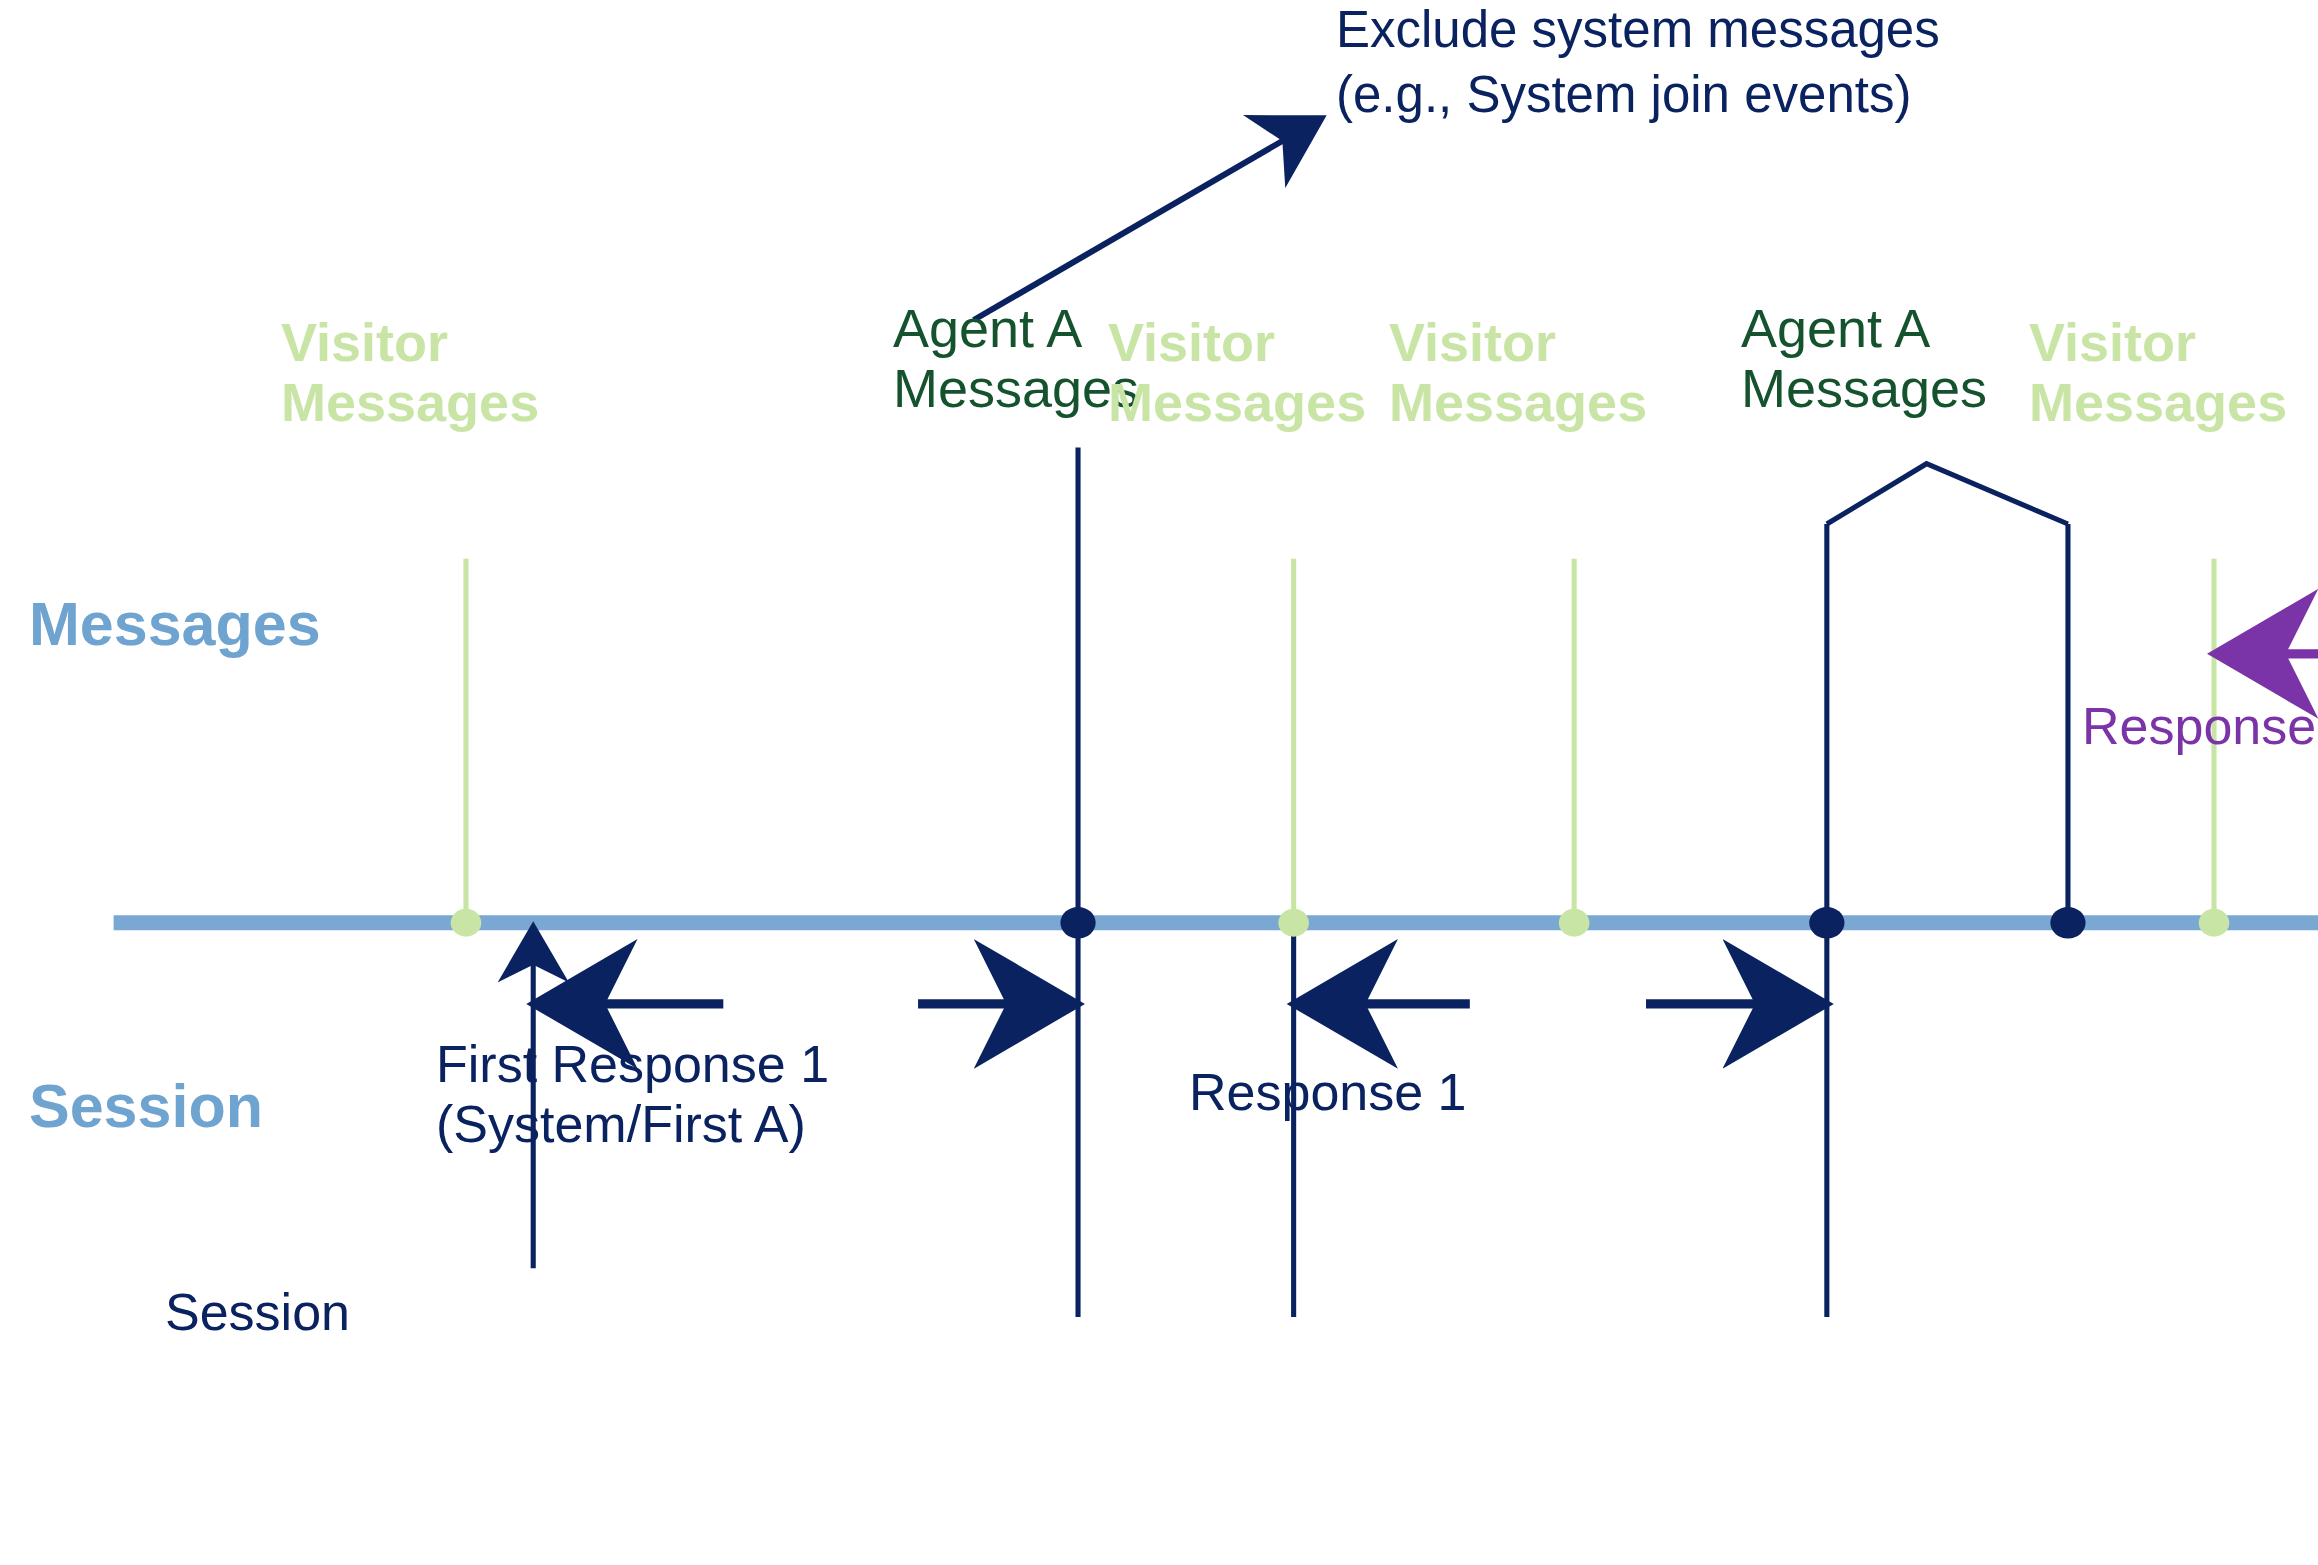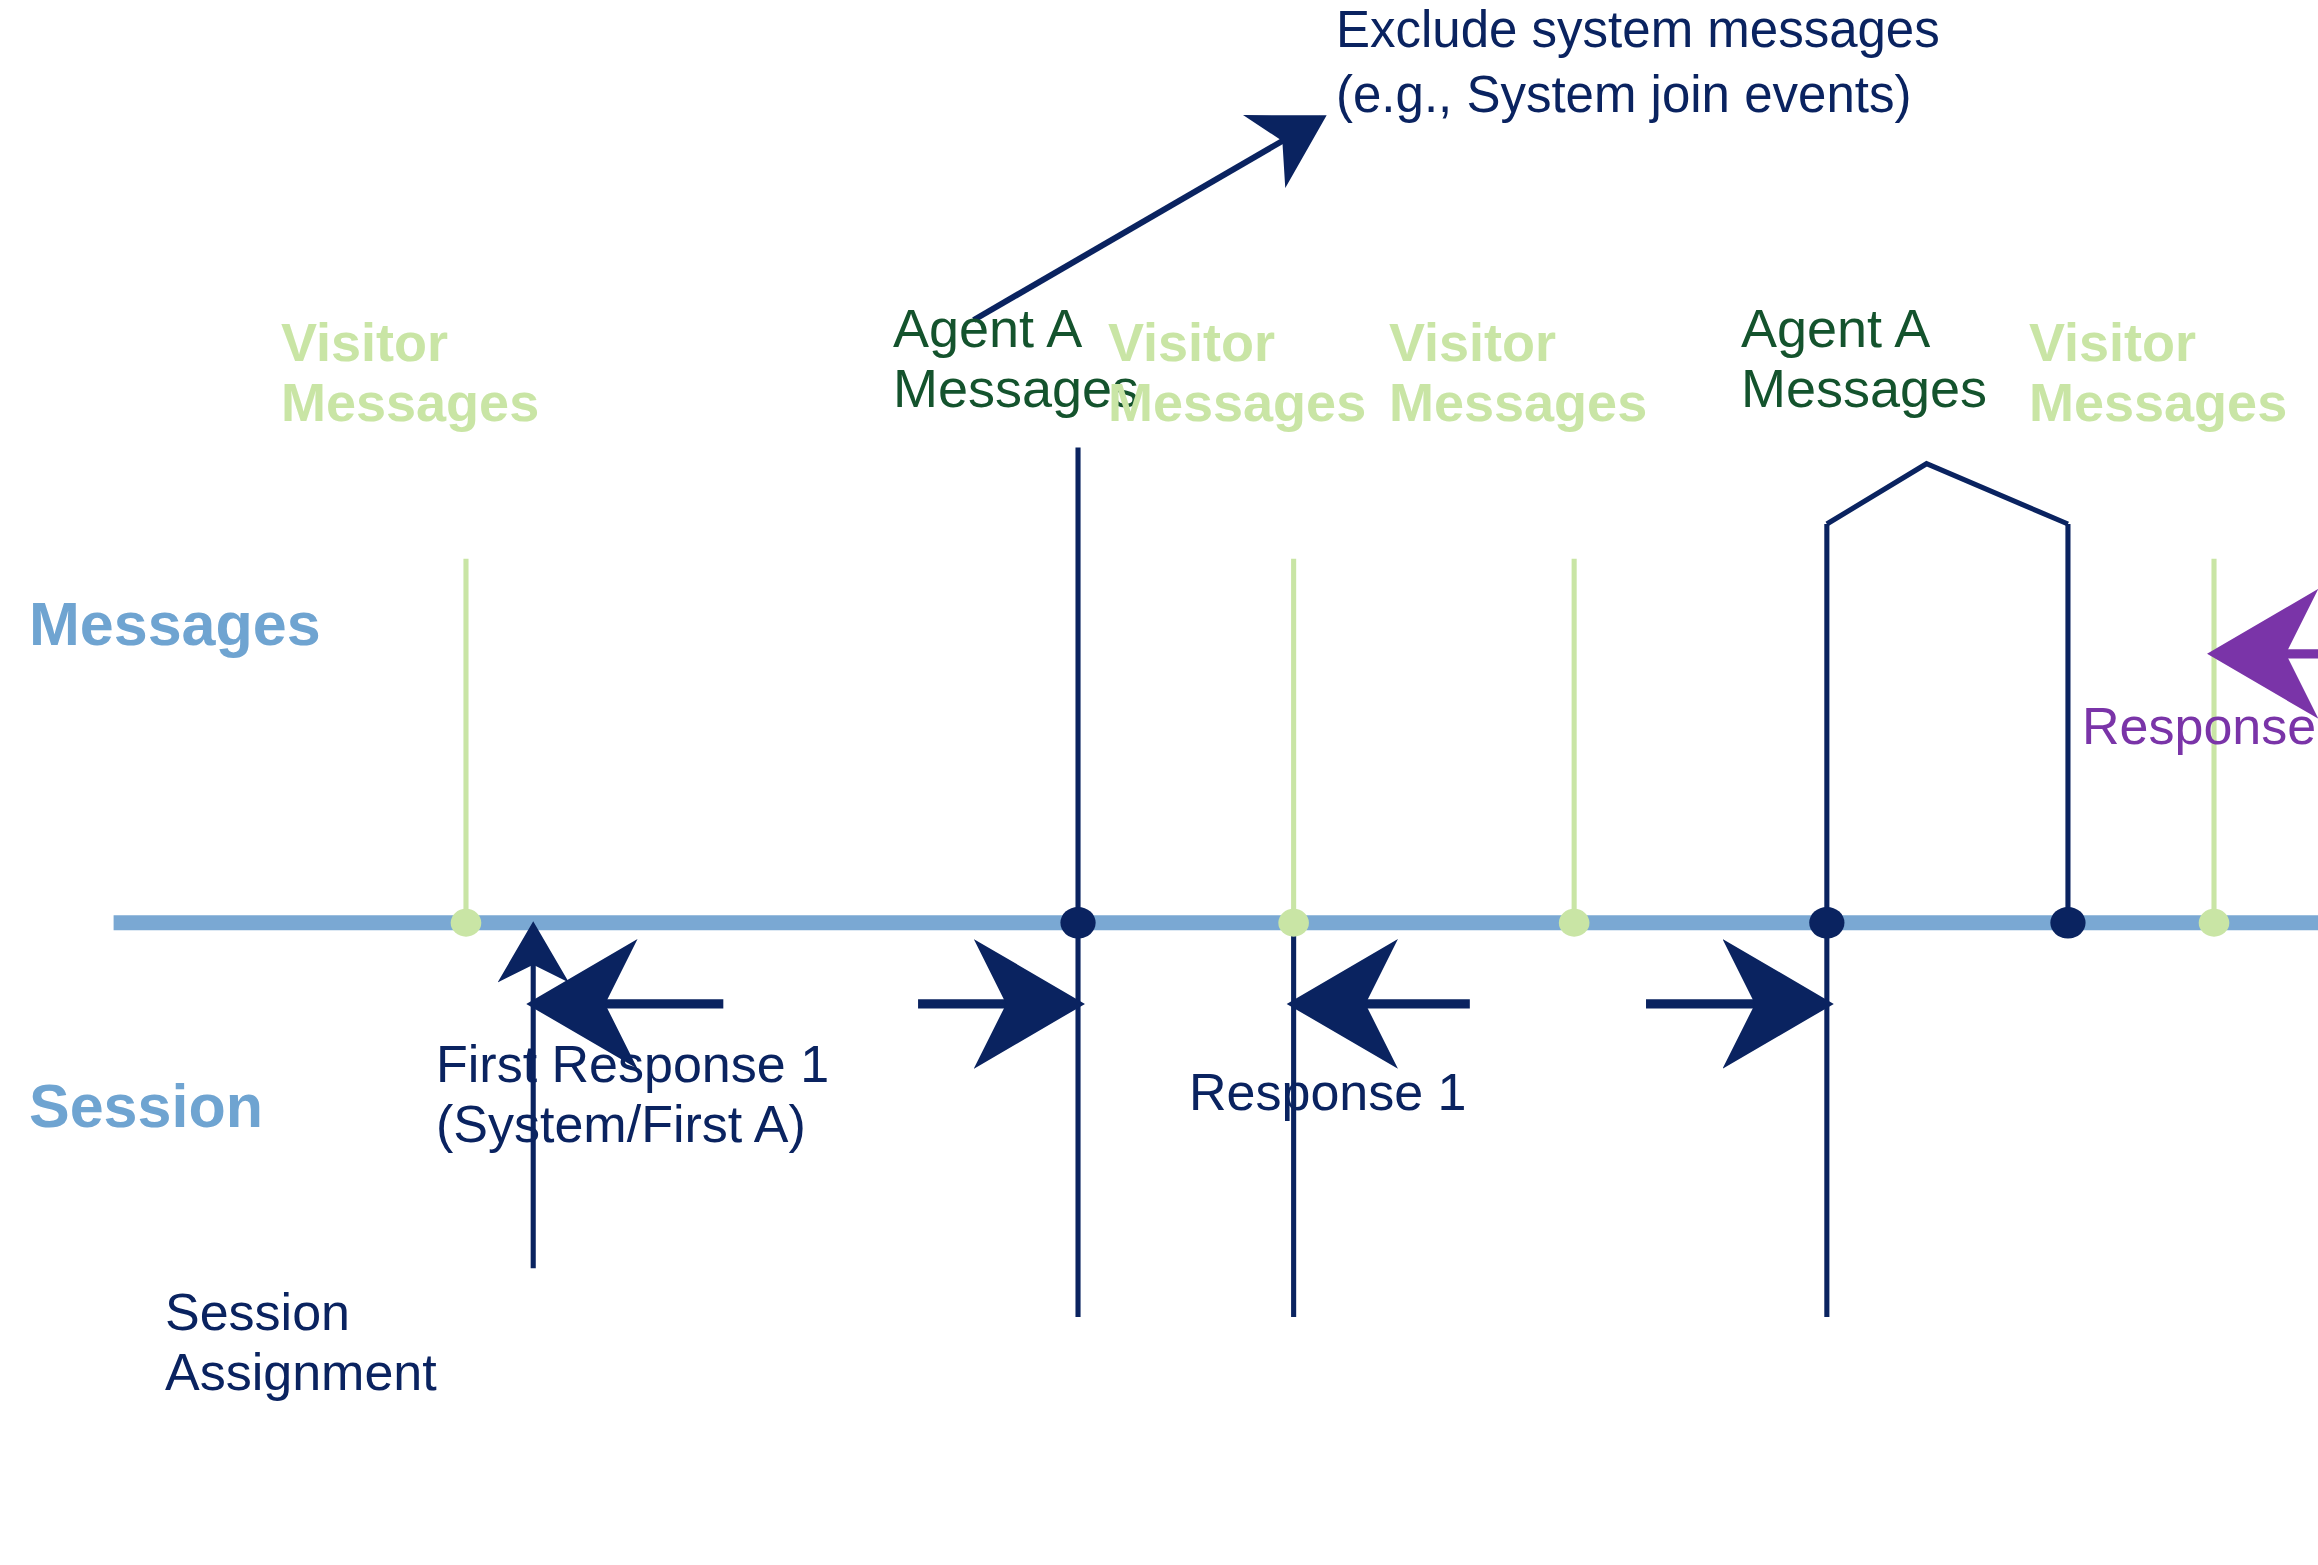--- a/index.html
+++ b/index.html
@@ -113,16 +113,15 @@
   <div class="lbl msg-lbl visitor-lbl" style="left:2029px;top:371px;width:371px;">Messages</div>
 
   <div class="lbl resp-navy" style="left:436px;top:1034px;width:742px;">First Response 1</div>
   <div class="lbl resp-navy" style="left:436px;top:1094px;width:742px;">(System/First A)</div>
 
   <div class="lbl resp-navy" style="left:1189px;top:1062px;width:742px;">Response 1</div>
 
   <div class="lbl resp-purple" style="left:2082px;top:696px;width:742px;">Response 2</div>
 
   <div class="lbl resp-navy" style="left:165px;top:1282px;width:742px;">Session</div>
-  <div class="lbl resp-navy" style="left:165px;top:1342px;width:742px;">Assignment</div>
 
 </div>
 
 
 </body></html>

